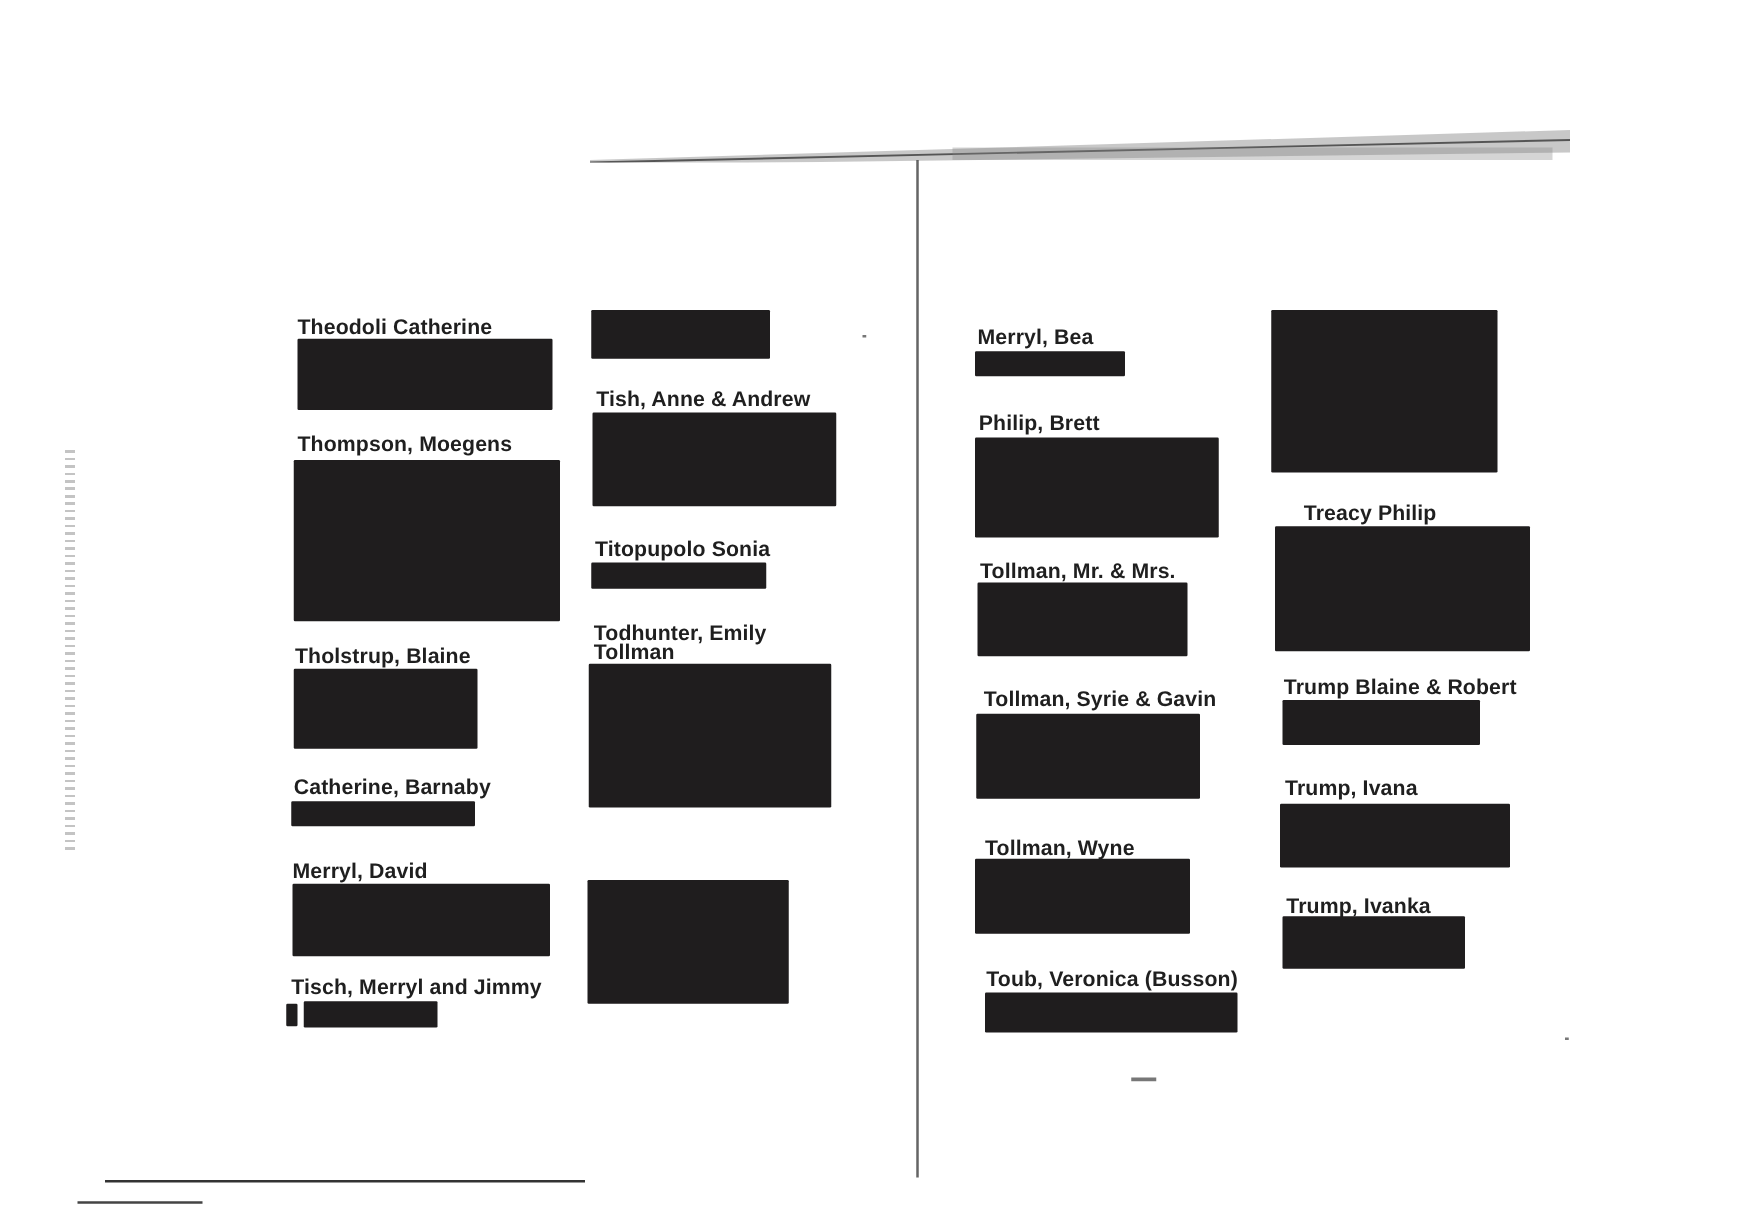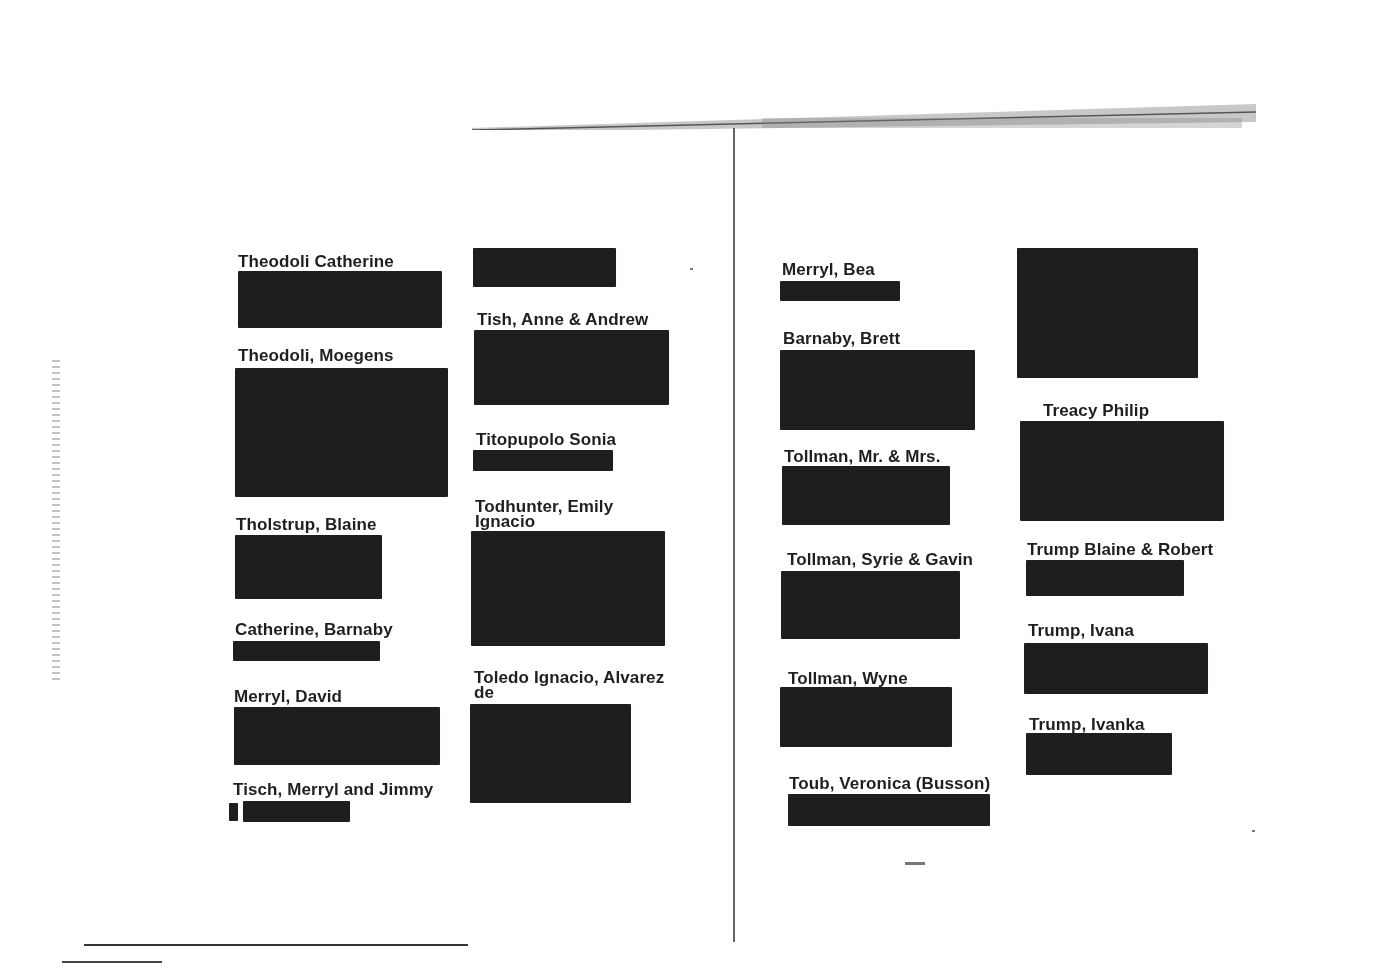--- a/index.html
+++ b/index.html
@@ -31,21 +31,21 @@
   <div class="bottom-rule1"></div>
   <div class="bottom-rule2"></div>
   <div class="left-edge"></div>
   <div class="speck" style="left:690px;top:268px"></div>
   <div class="speck" style="left:905px;top:862px;width:20px;height:3px"></div>
   <div class="speck" style="left:1252px;top:830px"></div>
 
   <div class="entry-name" style="left:238px;top:254px">Theodoli Catherine</div>
   <div class="redact" style="left:238px;top:271px;width:204px;height:57px"></div>
 
-  <div class="entry-name" style="left:238px;top:348px">Theodoli, Moegens</div>
+  <div class="entry-name" style="left:238px;top:348px">Thompson, Moegens</div>
   <div class="redact" style="left:235px;top:368px;width:213px;height:129px"></div>
 
   <div class="entry-name" style="left:236px;top:517px">Tholstrup, Blaine</div>
   <div class="redact" style="left:235px;top:535px;width:147px;height:64px"></div>
 
   <div class="entry-name" style="left:235px;top:622px">Catherine, Barnaby</div>
   <div class="redact" style="left:233px;top:641px;width:147px;height:20px"></div>
 
   <div class="entry-name" style="left:234px;top:689px">Merryl, David</div>
   <div class="redact" style="left:234px;top:707px;width:206px;height:58px"></div>
@@ -56,31 +56,29 @@
 
   <div class="redact" style="left:473px;top:248px;width:143px;height:39px"></div>
 
   <div class="entry-name" style="left:477px;top:312px">Tish, Anne &amp; Andrew</div>
   <div class="redact" style="left:474px;top:330px;width:195px;height:75px"></div>
 
   <div class="entry-name" style="left:476px;top:432px">Titopupolo Sonia</div>
   <div class="redact" style="left:473px;top:450px;width:140px;height:21px"></div>
 
   <div class="entry-name" style="left:475px;top:499px">Todhunter, Emily
-Ignacio</div>
+Tollman</div>
   <div class="redact" style="left:471px;top:531px;width:194px;height:115px"></div>
 
-  <div class="entry-name" style="left:474px;top:670px">Toledo Ignacio, Alvarez
-de</div>
   <div class="redact" style="left:470px;top:704px;width:161px;height:99px"></div>
 
   <div class="entry-name" style="left:782px;top:262px">Merryl, Bea</div>
   <div class="redact" style="left:780px;top:281px;width:120px;height:20px"></div>
 
-  <div class="entry-name" style="left:783px;top:331px">Barnaby, Brett</div>
+  <div class="entry-name" style="left:783px;top:331px">Philip, Brett</div>
   <div class="redact" style="left:780px;top:350px;width:195px;height:80px"></div>
 
   <div class="entry-name" style="left:784px;top:449px">Tollman, Mr. &amp; Mrs.</div>
   <div class="redact" style="left:782px;top:466px;width:168px;height:59px"></div>
 
   <div class="entry-name" style="left:787px;top:552px">Tollman, Syrie &amp; Gavin</div>
   <div class="redact" style="left:781px;top:571px;width:179px;height:68px"></div>
 
   <div class="entry-name" style="left:788px;top:671px">Tollman, Wyne</div>
   <div class="redact" style="left:780px;top:687px;width:172px;height:60px"></div>

